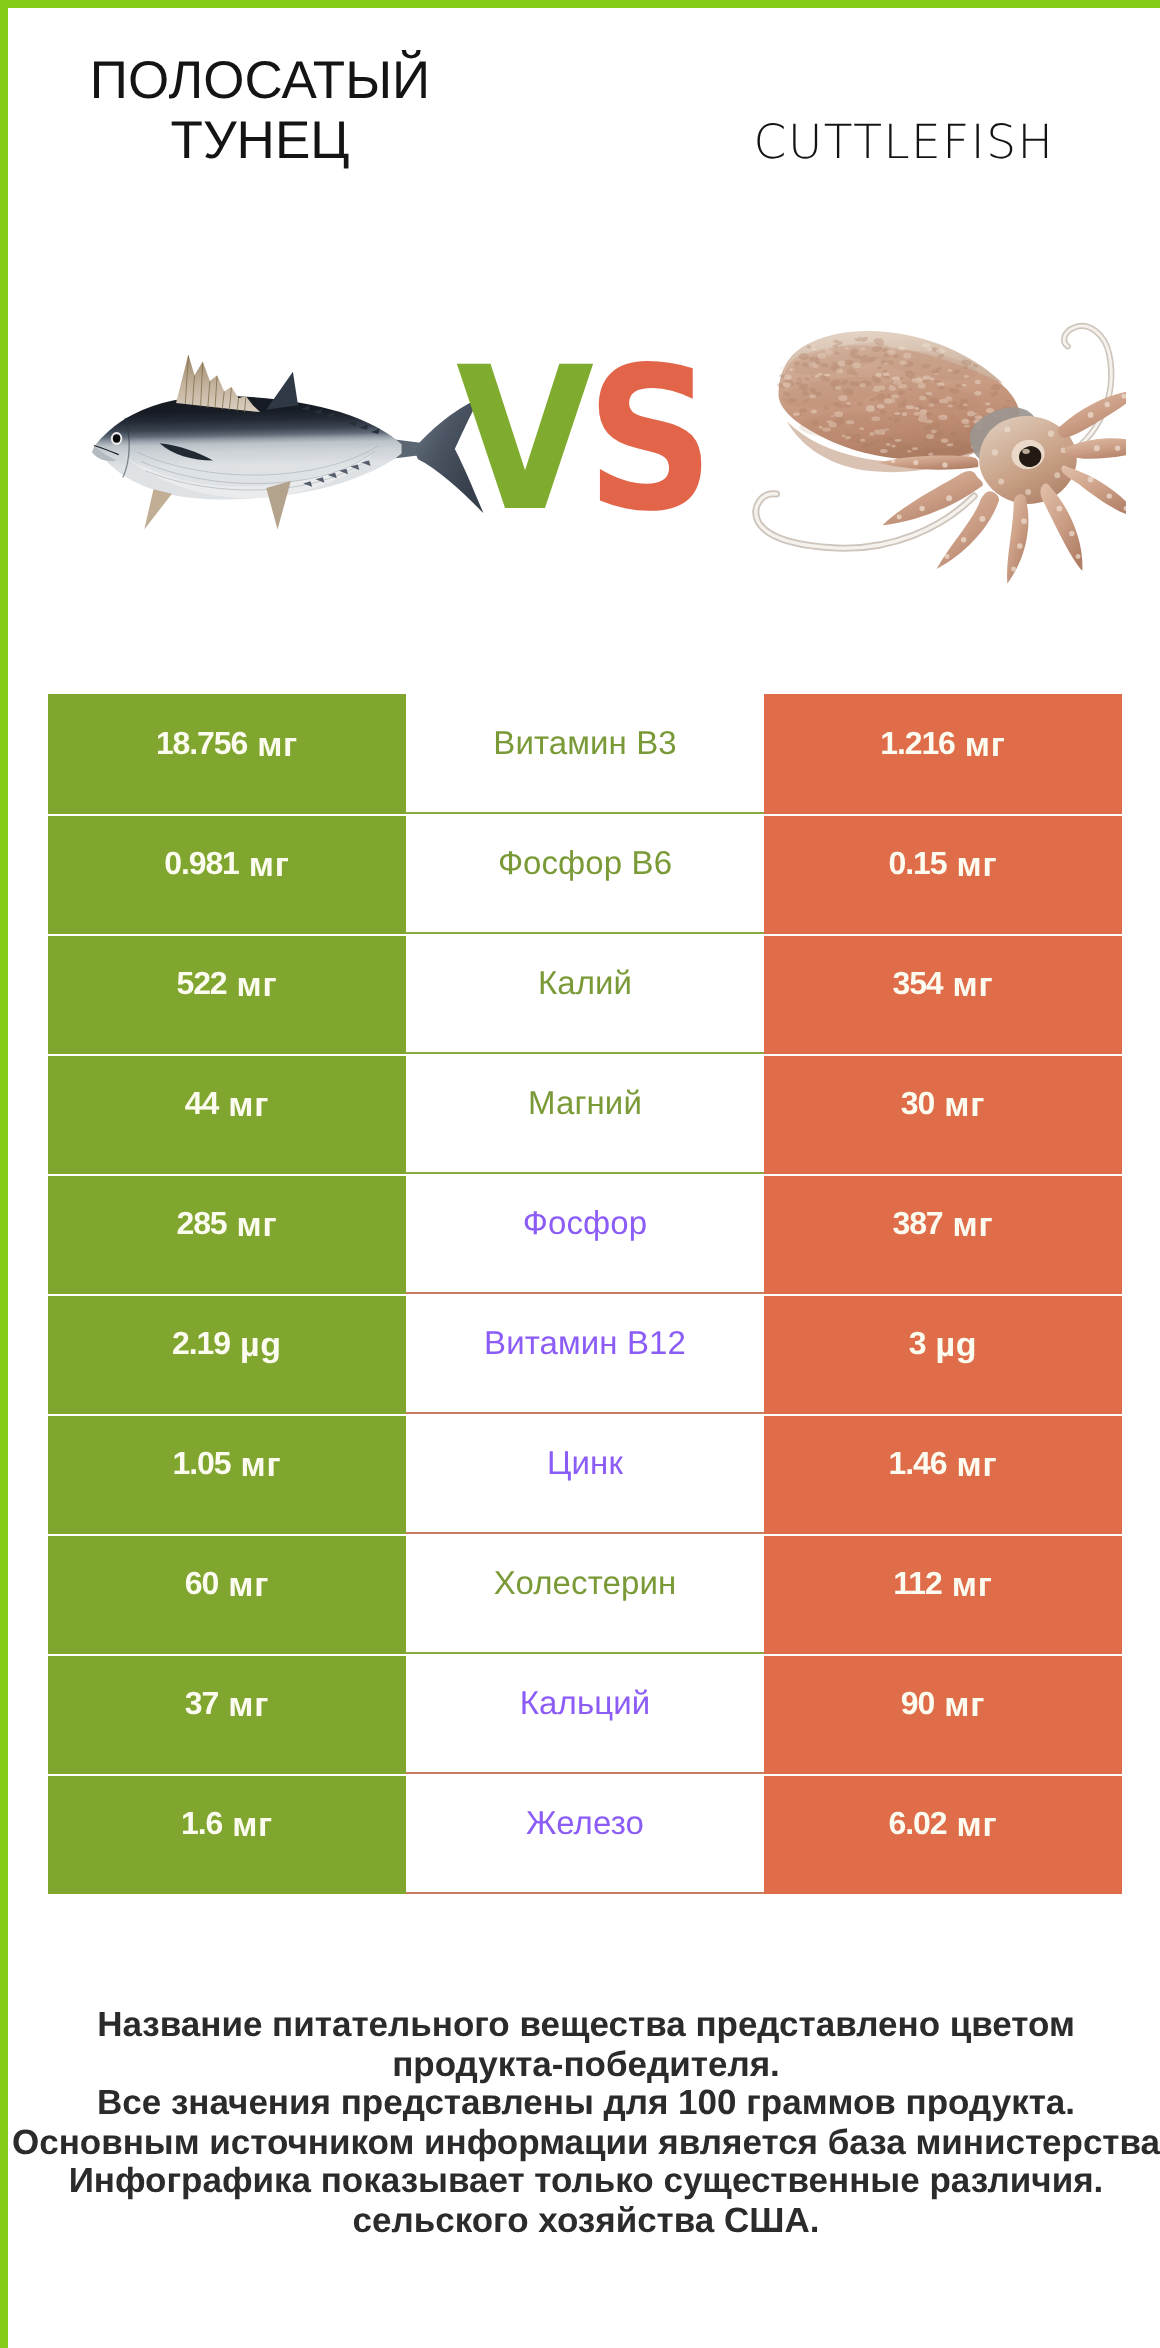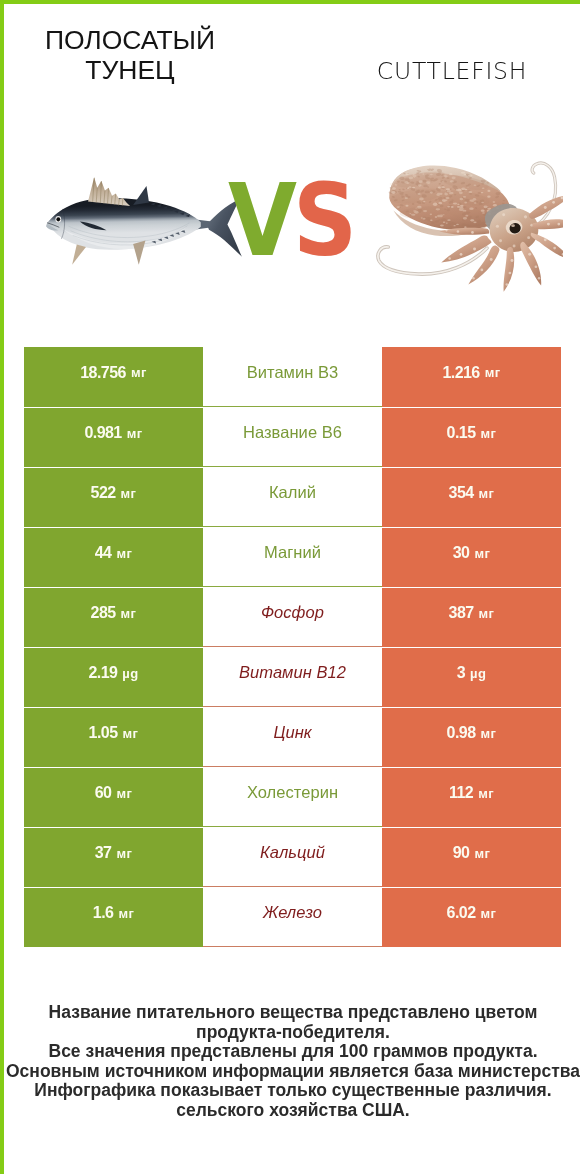--- a/index.html
+++ b/index.html
@@ -26,27 +26,27 @@
       letter-spacing:-4px;}
   .vs .v{color:#7fab2e;}
   .vs .s{color:#e2654a;}
 
   
   .tbl{position:absolute;left:20px;top:343px;width:537px;}
   .row{display:flex;height:60px;}
   .cell{box-sizing:border-box;width:179px;height:60px;display:flex;
         align-items:center;justify-content:center;white-space:nowrap;padding-bottom:9px;}
   .sideval{color:#fbfbf0;font-size:16px;font-weight:700;letter-spacing:-0.55px;}
-  .unit{font-size:13px;font-weight:700;margin-left:5px;letter-spacing:0.4px;}
+  .unit{font-size:17px;font-weight:700;margin-left:5px;letter-spacing:0.4px;}
   .mid{font-size:16.5px;font-weight:400;background:#fff;letter-spacing:0.05px;}
   .g-bg{background:#80a62f;}
   .o-bg{background:#e06d4a;}
   .row+.row .g-bg,.row+.row .o-bg{height:59px;margin-top:1px;}
   .mid.win-g{color:#7a9a38;border-bottom:1px solid #8aa93f;}
-  .mid.win-o{color:#7f1d1d;border-bottom:1px solid #cb7d62;font-style:italic;}
+  .mid.win-o{color:#8b5cf6;border-bottom:1px solid #cb7d62;}
   .row+.row .mid{height:59px;margin-top:1px;}
 
   
   .footer{position:absolute;left:0;top:999px;width:578px;text-align:center;
           font-size:17.5px;line-height:19.6px;color:#2b2b2b;font-weight:bold;}
 </style>
 </head>
 <body>
 
 <div class="page">
@@ -589,21 +589,21 @@
           <span>1.216</span>
           <span class="unit">мг</span>
         </div>
       </div>
       <div class="row">
         <div class="cell g-bg sideval">
           <span>0.981</span>
           <span class="unit">мг</span>
         </div>
         <div class="cell mid win-g">
-          <span>Название B6</span>
+          <span>Фосфор B6</span>
         </div>
         <div class="cell o-bg sideval">
           <span>0.15</span>
           <span class="unit">мг</span>
         </div>
       </div>
       <div class="row">
         <div class="cell g-bg sideval">
           <span>522</span>
           <span class="unit">мг</span>
@@ -657,21 +657,21 @@
       </div>
       <div class="row">
         <div class="cell g-bg sideval">
           <span>1.05</span>
           <span class="unit">мг</span>
         </div>
         <div class="cell mid win-o">
           <span>Цинк</span>
         </div>
         <div class="cell o-bg sideval">
-          <span>0.98</span>
+          <span>1.46</span>
           <span class="unit">мг</span>
         </div>
       </div>
       <div class="row">
         <div class="cell g-bg sideval">
           <span>60</span>
           <span class="unit">мг</span>
         </div>
         <div class="cell mid win-g">
           <span>Холестерин</span>

